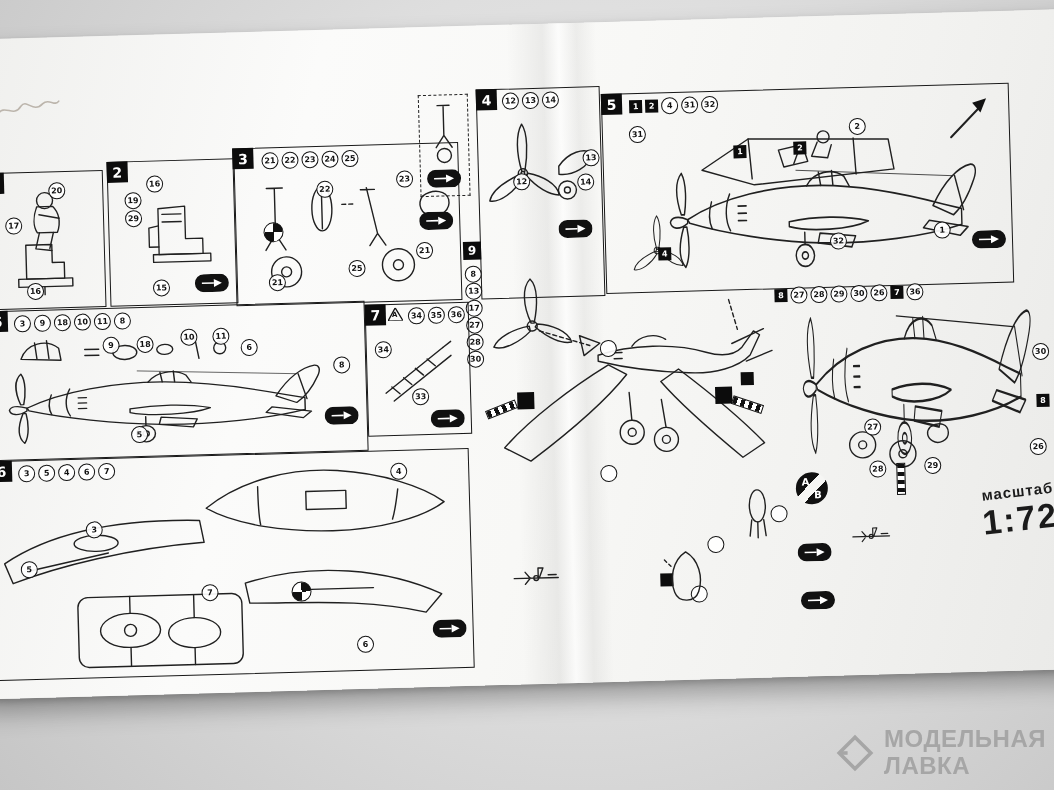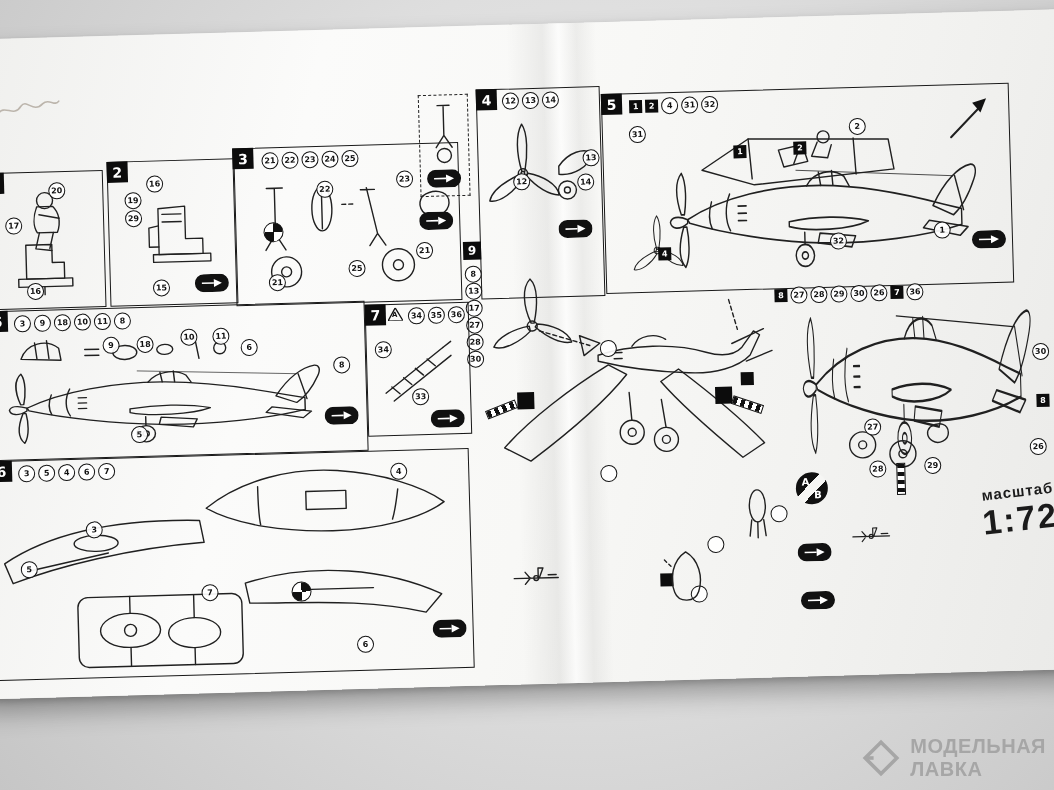--- a/index.html
+++ b/index.html
@@ -40,21 +40,21 @@
     background:linear-gradient(135deg,#101010 40%,#f6f6f4 40% 60%,#101010 60%)}
   .ab span{position:absolute;color:#fff;font-size:10px;font-weight:bold}
   .tri{position:absolute;width:15px;height:13px}
   .tri svg{position:absolute;left:0;top:0}
   .tri span{position:absolute;left:4px;top:3px;font-size:7px;font-weight:bold;color:#111}
   #scale{position:absolute;left:985px;top:472px;width:120px;text-align:center;
     transform:rotate(-5deg);color:#1b1b1b}
   #scale .lbl{font-size:15px;font-weight:bold;letter-spacing:1px;font-family:"Liberation Sans",sans-serif}
   #scale .val{font-size:34px;font-weight:bold;letter-spacing:2px;font-family:"Liberation Sans",sans-serif}
   #watermark{position:absolute;right:8px;bottom:10px;display:flex;align-items:center;gap:10px;color:#a6a6a6}
-  #watermark .wm-text{font-weight:bold;font-size:20px;line-height:1.12;letter-spacing:.5px;
+  #watermark .wm-text{font-weight:bold;font-size:24px;line-height:1.12;letter-spacing:.5px;
     font-family:"Liberation Sans",sans-serif}
 </style>
 </head>
 <body>
 
 <svg width="0" height="0" style="position:absolute">
   <defs>
     <g id="planeside">
       <path d="M20,50 C55,32 105,24 152,25 C195,26 235,34 272,43 L290,47 L290,60 C255,69 200,74 150,72 C105,70 55,62 22,53 Z"></path>
       <path d="M262,44 C274,24 288,13 300,11 C305,11 306,16 303,23 C297,37 289,47 282,52 Z"></path>

